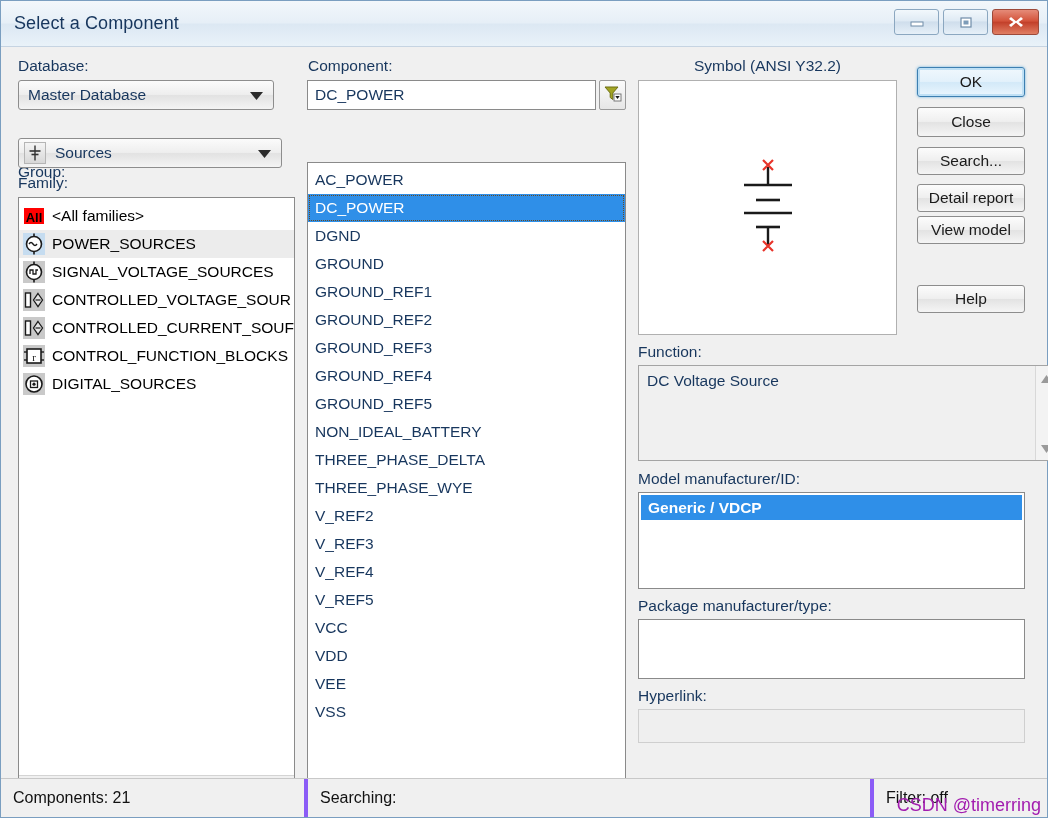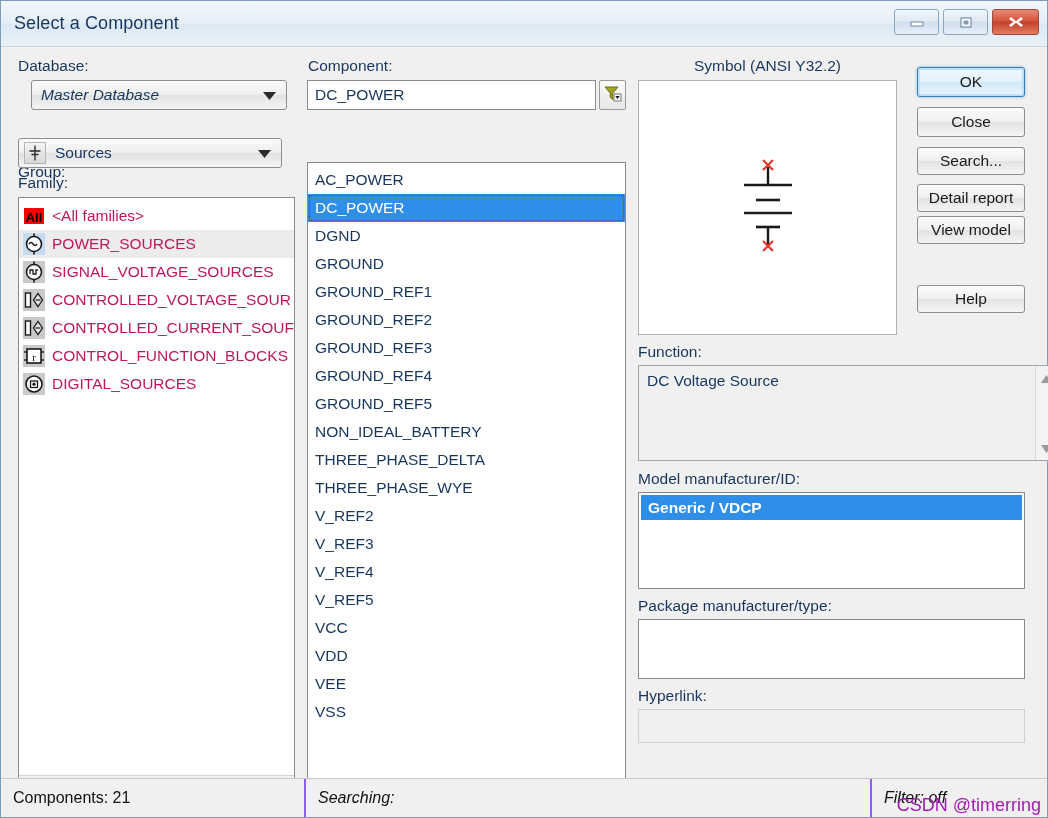--- a/index.html
+++ b/index.html
@@ -133,21 +133,21 @@
     color: #ffffff;
     outline: 1px dotted #6a4a20;
     outline-offset: -2px;
   }
   .fitem {
     height: 28px;
     display: flex;
     align-items: center;
     padding-left: 4px;
     font-size: 15.5px;
-    color: #be185d;
+    color: #000000;
     white-space: nowrap;
     cursor: default;
   }
   .fitem.hov { background:#ececec; }
   .ficon {
     width: 22px; height: 22px;
     flex: 0 0 22px;
     margin-right: 7px;
     position: relative;
     box-sizing: border-box;
@@ -264,21 +264,21 @@
   .status-cell {
     font-size: 16px;
     color: #111;
     height: 100%;
     display: flex;
     align-items: center;
     padding-left: 12px;
     box-sizing: border-box;
     white-space: nowrap;
   }
-  .status-sep { border-left: 2px solid #8b5cf6; font-style: italic; }
+  .status-sep { border-left: 4px solid #8b5cf6; }
   #watermark {
     position: absolute;
     right: 6px; bottom: 1px;
     font-size: 18px;
     color: #a21caf;
     white-space: nowrap;
     pointer-events: none;
   }
 </style>
 </head>
@@ -312,21 +312,21 @@
         </span>
       </div>
     </div>
   </div>
 
   <div id="body">
 
     <div style="position:absolute;left:17px;top:10px;">
       <span class="lbl">Database:</span>
     </div>
-    <div class="combo" style="position:absolute;left:30px;top:33px;width:256px;height:30px;font-style:italic;">
+    <div class="combo" style="position:absolute;left:17px;top:33px;width:256px;height:30px;">
       <span class="ctext">Master Database</span>
       <span class="arrow">
         <svg width="13" height="8" viewBox="0 0 13 8">
             <path d="M0 0 L13 0 L6.5 8 Z" fill="#2b2b2b"></path>
           </svg>
       </span>
     </div>
 
     <div style="position:absolute;left:17px;top:68px;margin-top:48px;">
       <span class="lbl">Group:</span>

